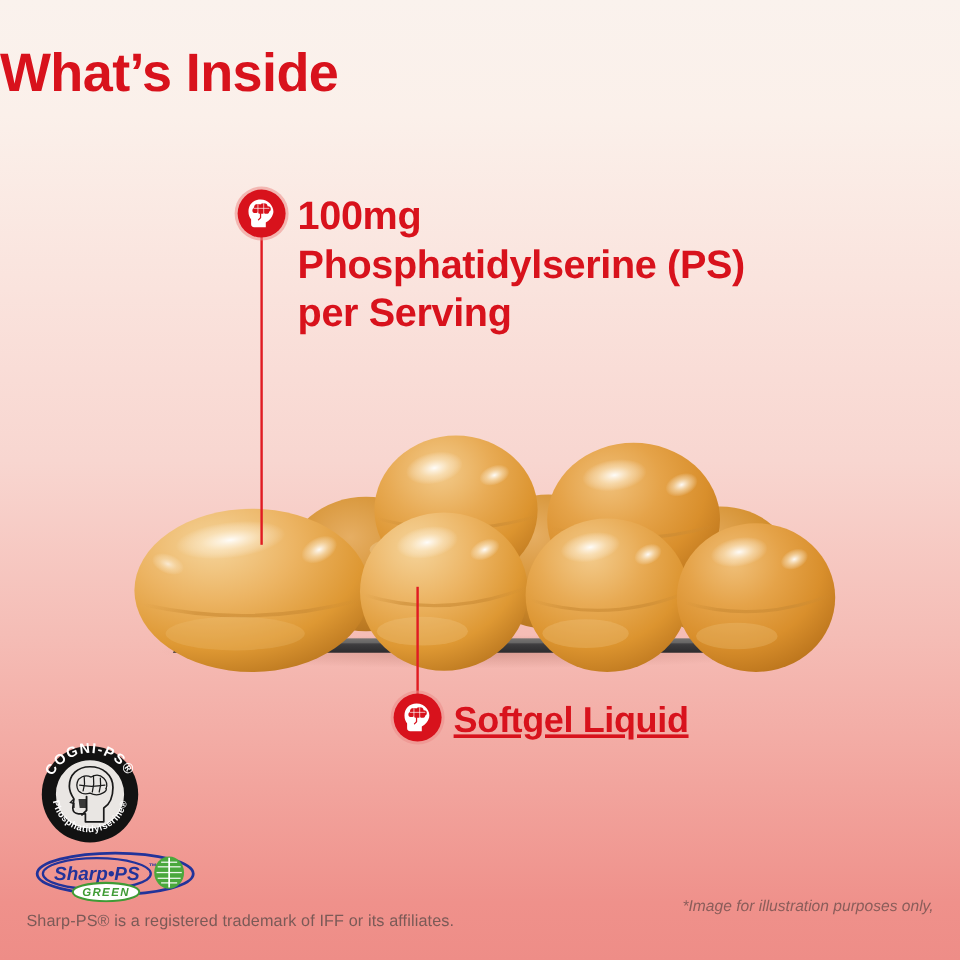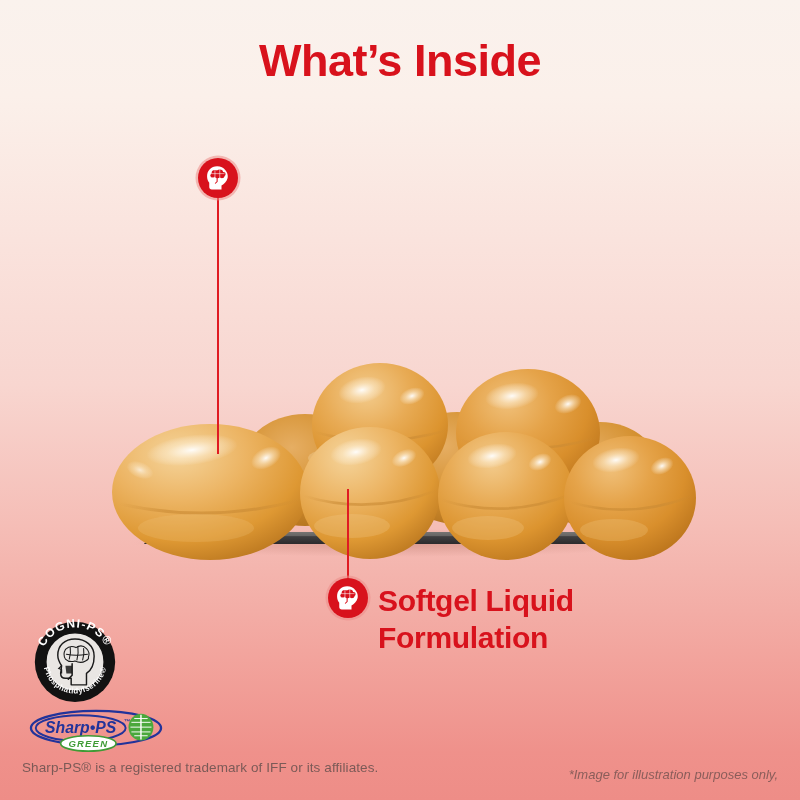--- a/index.html
+++ b/index.html
@@ -22,21 +22,21 @@
       #f5bdb6 66%,
       #f2a49d 82%,
       #ef918b 94%,
       #ee8d87 100%);
     overflow:hidden;
   }
 
   
   #title{
     position:absolute; top:36px; left:0; width:800px;
-    text-align:center;
+    text-align:left;
     font-size:45px; font-weight:700;
     letter-spacing:-0.5px;
     color:#d8121c;
     line-height:1.1;
   }
 
   
   #photo{
     position:absolute;
     left:100px; top:300px;
@@ -68,21 +68,21 @@
 
   
   .callout-text{
     position:absolute;
     color:#d8121c;
     font-weight:700;
     line-height:1.23;
     letter-spacing:-0.3px;
   }
   #callout-1-text{ left:248px; top:160px; width:470px; font-size:33px; }
-  #callout-2-text{ left:378px; top:583px; width:400px; font-size:30px; }
+  #callout-2-text{ left:378px; top:583px; width:400px; font-size:30px;text-decoration:underline; }
 
   
   #cogni-logo{
     position:absolute; left:27px; top:616px;
     width:96px; height:88px;
   }
   #cogni-logo svg{ display:block; width:100%; height:100%; }
 
   #sharp-logo{
     position:absolute; left:28px; top:708px;
@@ -100,21 +100,20 @@
 
   
   #disclaimer{
     position:absolute; right:22px; top:746px;
     width:320px;
     text-align:right;
     font-size:13px;
     color:#8a5d5a;
     line-height:1.42;
     font-style:italic;
-    margin-top:20px;
   }
   #disclaimer .ln{ display:block; }
 </style>
 </head>
 <body>
 
 <div id="canvas">
 
   <div id="title">What’s Inside</div>
 
@@ -250,20 +249,25 @@
       <g stroke="#ffffff" stroke-width="1.3" fill="none" stroke-linecap="round">
         <path d="M25 14 L25 31"></path>
         <path d="M36 13 L36 31"></path>
         <path d="M18 22 L46 22"></path>
       </g>
 
       <path d="M30 32 L30 40 L26 44" stroke="#d8121c" stroke-width="2.4" fill="none" stroke-linecap="round"></path>
     </svg>
   </div>
 
+  <div id="callout-1-text" class="callout-text">
+    <div>100mg</div>
+    <div>Phosphatidylserine (PS)</div>
+    <div>per Serving</div>
+  </div>
 
   <div id="leader-2" class="leader"></div>
 
   <div id="badge-2" class="badge">
     <svg viewBox="0 0 64 64" xmlns="http://www.w3.org/2000/svg">
       <path d="M30 5
                C16 5 7 15 7 28
                C7 35 9 39 12 43
                L12 52
                C12 56 14 58 18 58
@@ -283,21 +287,20 @@
         <path d="M25 14 L25 31"></path>
         <path d="M36 13 L36 31"></path>
         <path d="M18 22 L46 22"></path>
       </g>
       <path d="M30 32 L30 40 L26 44" stroke="#d8121c" stroke-width="2.4" fill="none" stroke-linecap="round"></path>
     </svg>
   </div>
 
   <div id="callout-2-text" class="callout-text">
     <div>Softgel Liquid</div>
-    <div>Formulation</div>
   </div>
 
   <div id="cogni-logo">
     <svg viewBox="0 0 100 92" xmlns="http://www.w3.org/2000/svg">
       <defs>
         <path id="arcTop" d="M 14 48 A 36 36 0 0 1 86 48"></path>
         <path id="arcBottom" d="M 17 48 A 33 33 0 0 0 83 48"></path>
       </defs>
 
       <circle cx="50" cy="48" r="42" fill="#121212"></circle>

